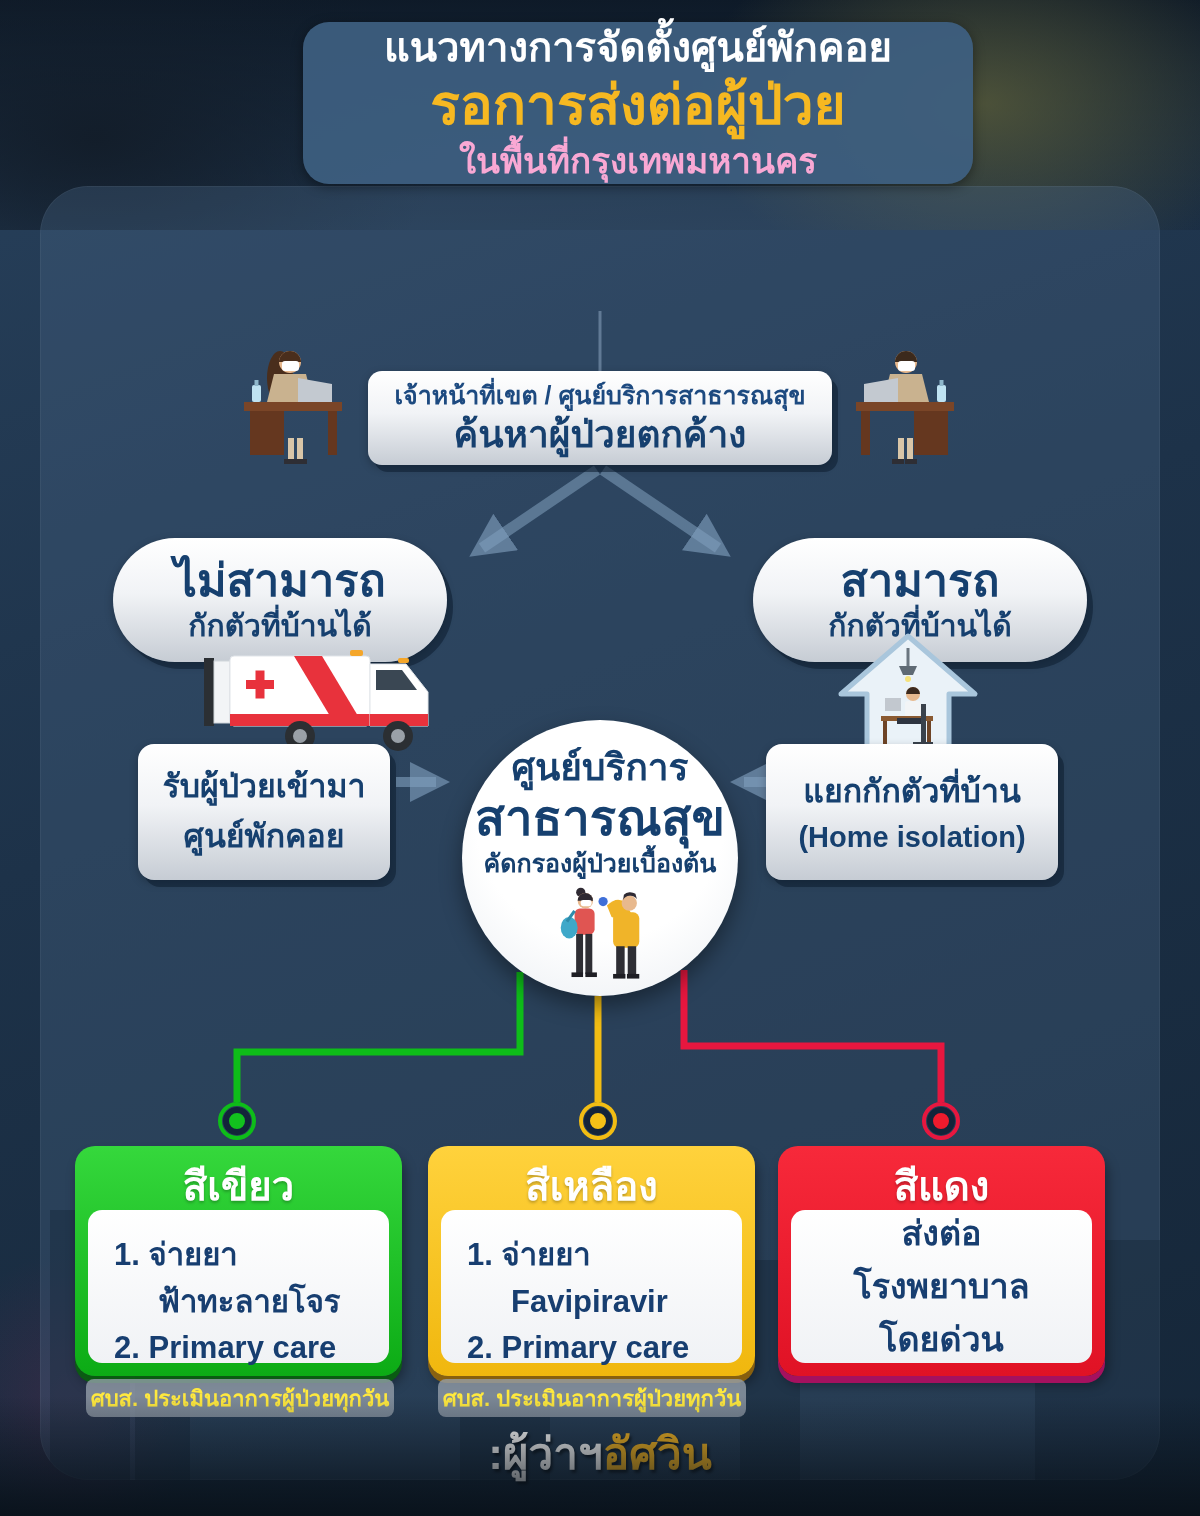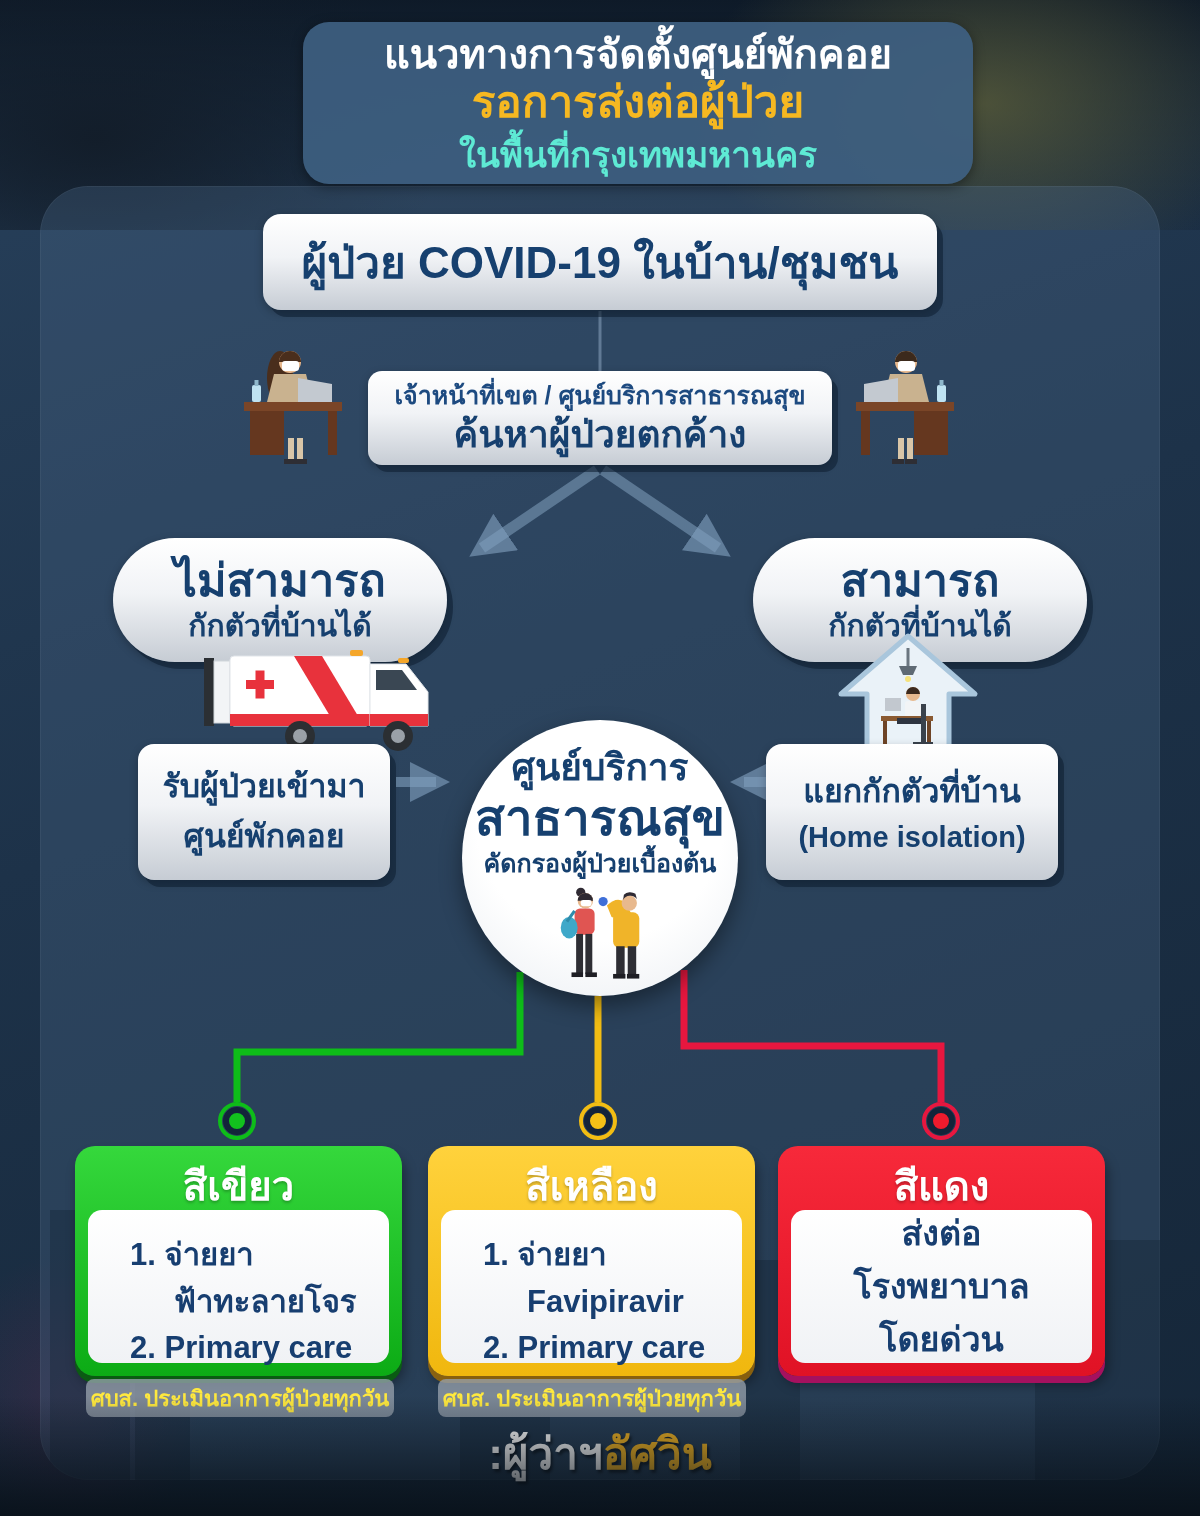--- a/index.html
+++ b/index.html
@@ -24,22 +24,22 @@
   .silver{background:linear-gradient(180deg,#ffffff 0%,#f1f3f6 45%,#c6ccd4 100%);
     box-shadow:6px 7px 0 rgba(12,29,48,.55), 0 3px 8px rgba(0,0,0,.25);}
   .navy{color:#16406f;}
   .abs{position:absolute;}
   .center{display:flex;flex-direction:column;align-items:center;justify-content:center;text-align:center;}
   .nowrap{white-space:nowrap;}
   
   .title-card{left:303px;top:22px;width:670px;height:162px;border-radius:26px;
     background:rgba(62,95,129,.92);box-shadow:0 3px 12px rgba(0,0,0,.4);}
   .title-l1{font-size:40px;font-weight:800;color:#ffffff;line-height:1.25;}
-  .title-l2{font-size:44px;font-weight:800;color:#f6b821;line-height:1.2;font-family:Liberation Mono, monospace;}
-  .title-l3{font-size:35px;font-weight:800;color:#5eead4;line-height:1.3;}
+  .title-l2{font-size:55px;font-weight:800;color:#f6b821;line-height:1.2;}
+  .title-l3{font-size:35px;font-weight:800;color:#f9a8d4;line-height:1.3;}
   
   .patient-box{left:263px;top:214px;width:674px;height:96px;border-radius:18px;font-size:44px;font-weight:800;}
   
   .staff-box{left:368px;top:371px;width:464px;height:94px;border-radius:14px;}
   .staff-l1{font-size:25px;font-weight:700;color:#1d4a80;line-height:1.35;}
   .staff-l2{font-size:37px;font-weight:800;color:#16406f;line-height:1.2;}
   
   .pill{width:334px;height:124px;border-radius:62px;margin-top:34px;}
   .pill-l1{font-size:45px;font-weight:800;line-height:1.15;}
   .pill-l2{font-size:30px;font-weight:800;line-height:1.25;}
@@ -59,21 +59,21 @@
   .tri-green{left:75px;top:1146px;background:linear-gradient(180deg,#35d83c,#0cab15);
     box-shadow:0 7px 0 rgba(9,96,14,.9),3px 9px 12px rgba(0,0,0,.35);}
   .tri-yellow{left:428px;top:1146px;background:linear-gradient(180deg,#ffd23c,#f0b70e);
     box-shadow:0 7px 0 rgba(155,106,8,.85),3px 9px 12px rgba(0,0,0,.35);}
   .tri-red{left:778px;top:1146px;background:linear-gradient(180deg,#f7293a,#e01225);
     box-shadow:0 7px 0 #a5115f,3px 9px 12px rgba(0,0,0,.35);}
   .tri-header{position:absolute;left:0;top:0;width:100%;height:64px;display:flex;align-items:center;
     justify-content:center;font-size:40px;font-weight:800;color:#ffffff;text-shadow:0 2px 3px rgba(0,0,0,.25);margin-top:8px;}
   .tri-body{position:absolute;left:13px;right:13px;top:64px;bottom:13px;border-radius:14px;
     background:linear-gradient(180deg,#ffffff,#f0f2f5);}
-  .tri-list{padding:22px 0 0 42px;font-size:31px;font-weight:800;color:#173e70;line-height:1.5;}
+  .tri-list{padding:22px 0 0 26px;font-size:31px;font-weight:800;color:#173e70;line-height:1.5;}
   .tri-list .indent{padding-left:44px;}
   .tri-center{display:flex;flex-direction:column;align-items:center;justify-content:center;height:100%;
     font-size:34px;font-weight:800;color:#173e70;line-height:1.55;text-align:center;}
   
   .note{height:38px;border-radius:8px;background:rgba(150,160,172,.78);display:flex;align-items:center;
     justify-content:center;font-size:22px;font-weight:800;color:#ffe93e;white-space:nowrap;}
   
   .signature{left:0;top:1418px;width:100%;text-align:center;font-size:44px;font-weight:800;
     text-shadow:2px 3px 3px rgba(0,0,0,.55);}
   .sig-prefix{color:#ffffff;}
@@ -132,21 +132,20 @@
       <circle cx="941" cy="1121" r="11" fill="#ee1b2d" stroke="#13243a" stroke-width="6"></circle>
     </g>
   </svg>
 
   <div class="abs center title-card">
     <div class="title-l1 nowrap">แนวทางการจัดตั้งศูนย์พักคอย</div>
     <div class="title-l2 nowrap">รอการส่งต่อผู้ป่วย</div>
     <div class="title-l3 nowrap">ในพื้นที่กรุงเทพมหานคร</div>
   </div>
 
-  <div class="abs center silver navy patient-box nowrap">ผู้ป่วย COVID-19 ในบ้าน/ชุมชน</div>
 
   <svg class="abs" style="left:228px;top:332px;" width="130" height="136" viewBox="0 0 130 136">
     <ellipse cx="52" cy="46" rx="13" ry="27" fill="#4a2e1c"></ellipse>
     <circle cx="62" cy="30" r="11" fill="#e8b98e"></circle>
     <path d="M51 30 a11 11 0 1 1 22 0 Z" fill="#4a2e1c"></path>
     <rect x="54" y="29" width="17" height="10" rx="3" fill="#ffffff"></rect>
     <path d="M46 42 h32 l7 28 h-46 Z" fill="#c9b28f"></path>
     <path d="M70 46 L104 52 L104 72 L70 72 Z" fill="#c3c9d0"></path>
     <rect x="24" y="53" width="9" height="17" rx="2" fill="#bfe3f2"></rect>
     <rect x="26.5" y="48" width="4" height="6" fill="#8fb8cc"></rect>

